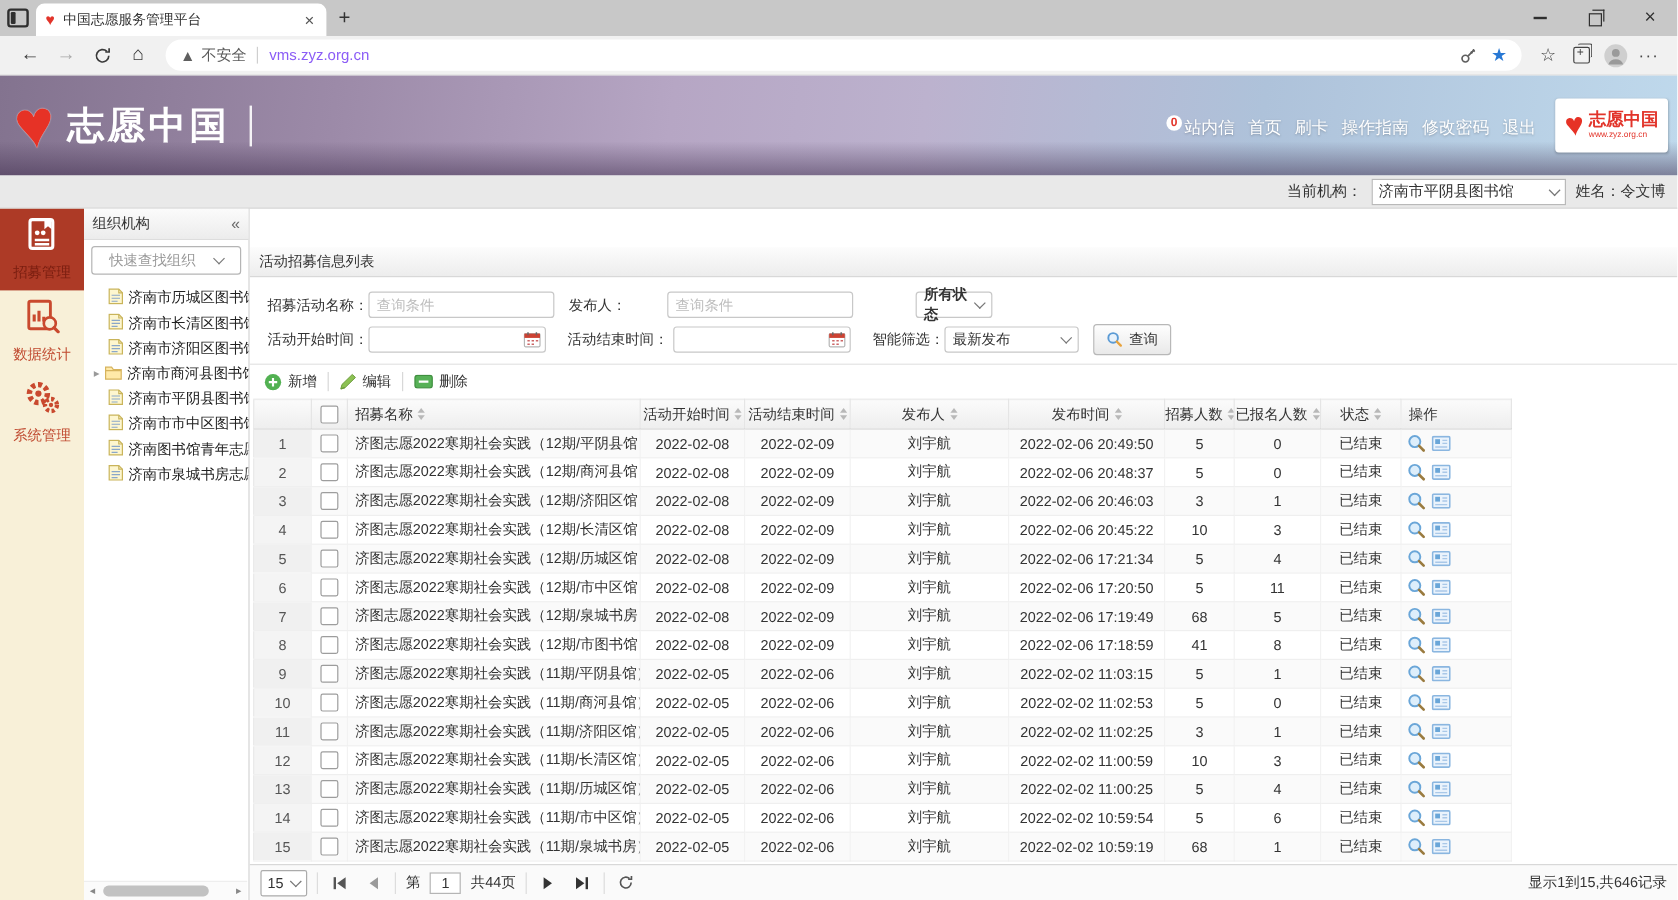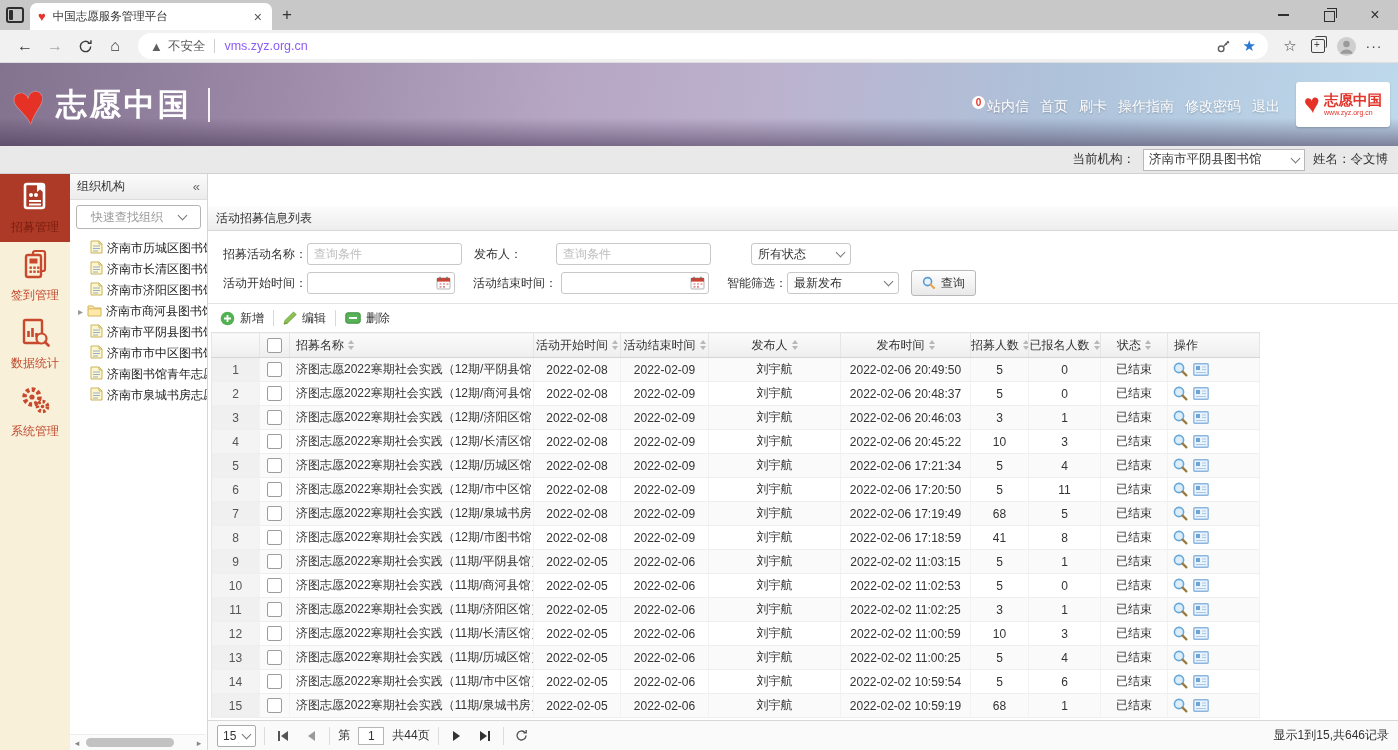--- a/index.html
+++ b/index.html
@@ -93,21 +93,21 @@
   .qform{padding:7px 0 7px 15px;flex:0 0 auto;}
   .f-row{display:flex;align-items:center;height:26px;margin-top:3px;font-size:12px;color:#333;}
   .f-label{flex:0 0 auto;}
   .w84{width:84px;}.w88{width:88px;}.w62{width:62px;}
   .txt-input{width:155px;height:22px;box-sizing:border-box;border:1px solid #c8c8c8;border-radius:3px;padding:0 6px;font-size:12px;color:#333;font-family:inherit;}
   .txt-input::placeholder{color:#bdbdbd;}
   .date-wrap{position:relative;width:148px;flex:0 0 auto;}
   .date-wrap .txt-input{width:100%;padding-right:22px;}
   .cal-ic{position:absolute;right:4px;top:4px;}
   .sel{height:22px;box-sizing:border-box;border:1px solid #c8c8c8;border-radius:3px;background:#fff;display:inline-flex;align-items:center;justify-content:space-between;padding:0 6px;font-size:12px;color:#333;}
-  .sel-status{width:100px;margin-left:40px;}
+  .sel-status{width:64px;margin-left:52px;font-weight:bold;}
   .sel-filter{width:112px;}
   .gap12{margin-left:12px;}.gap20{margin-left:20px;}.gap8{margin-left:18px;}
   .btn-query{margin-left:12px;display:inline-flex;align-items:center;gap:5px;height:24px;padding:0 10px;border:1px solid #b8b8b8;border-radius:3px;background:linear-gradient(#fefefe,#e9e9e9);font-size:12px;color:#333;}
 
   .gridbar{height:28px;border-top:1px solid #e3e3e3;display:flex;align-items:center;padding-left:12px;gap:9px;font-size:12px;color:#333;flex:0 0 auto;}
   .gbtn{display:inline-flex;align-items:center;gap:5px;}
   .gsep{width:1px;height:16px;background:#d8d8d8;}
 
   .tbl-wrap{flex:1;min-height:0;overflow:hidden;}
   table.grid{border-collapse:collapse;table-layout:fixed;margin-left:3px;width:1048px;font-size:12px;border-left:1px solid #e5e5e5;border-right:1px solid #e0e0e0;}
@@ -244,36 +244,20 @@
     <div class="side" id="sidebar">
         <div class="side-item active">
           <span><svg width="30" height="30" viewBox="0 0 30 30">
               <rect x="5" y="3" width="19" height="24" rx="2" fill="none" stroke="#ffffff" stroke-width="2.6"></rect>
               <path d="M17 3v8l3-2.4L23 11V3z" fill="#ffffff"></path>
               <circle cx="11" cy="14" r="2" fill="#ffffff"></circle>
               <circle cx="16" cy="14" r="2" fill="#ffffff"></circle>
               <path d="M9 20h12M9 23.5h12" stroke="#ffffff" stroke-width="2"></path>
             </svg></span>
                  <span class="lbl">招募管理</span>
-        </div>
-        <div class="side-item">
-          <span><svg width="30" height="30" viewBox="0 0 30 30">
-              <rect x="13" y="2" width="12" height="20" rx="2" fill="none" stroke="#c9492e" stroke-width="2.2"></rect>
-              <rect x="6" y="6" width="15" height="22" rx="2" fill="#f8f0d8" stroke="#c9492e" stroke-width="2.4"></rect>
-              <rect x="9.5" y="9.5" width="8" height="5" fill="#c9492e"></rect>
-              <g fill="#c9492e">
-                <rect x="9.5" y="17.5" width="2.4" height="2.4"></rect>
-                <rect x="13.3" y="17.5" width="2.4" height="2.4"></rect>
-                <rect x="17.1" y="17.5" width="2.4" height="2.4"></rect>
-                <rect x="9.5" y="21.5" width="2.4" height="2.4"></rect>
-                <rect x="13.3" y="21.5" width="2.4" height="2.4"></rect>
-                <rect x="17.1" y="21.5" width="2.4" height="2.4"></rect>
-              </g>
-            </svg></span>
-                 <span class="lbl">签到管理</span>
         </div>
         <div class="side-item">
           <span><svg width="30" height="30" viewBox="0 0 30 30">
               <rect x="4" y="3" width="18" height="23" rx="1.5" fill="none" stroke="#c9492e" stroke-width="2.4"></rect>
               <path d="M8.5 20v-6M12.5 20v-9M16.5 20v-4" stroke="#c9492e" stroke-width="2.6"></path>
               <circle cx="21.5" cy="21.5" r="5" fill="#f8f0d8" stroke="#c9492e" stroke-width="2.2"></circle>
               <path d="M25 25l3.5 3.5" stroke="#c9492e" stroke-width="2.6" stroke-linecap="round"></path>
             </svg></span>
                  <span class="lbl">数据统计</span>
         </div>

